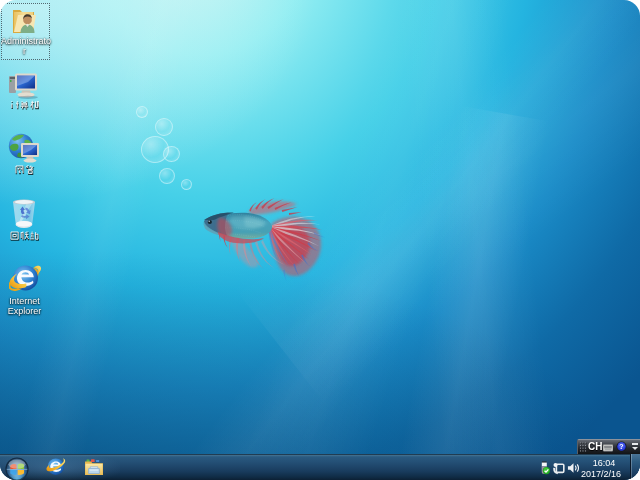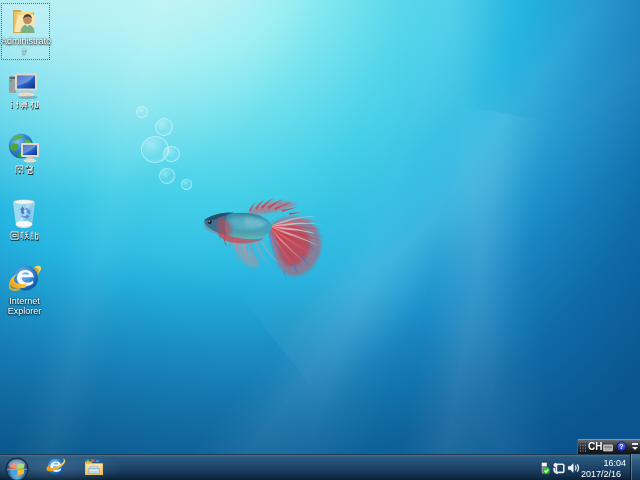--- a/index.html
+++ b/index.html
@@ -1,20 +1,21 @@
 <!DOCTYPE html>
 <html><head>
 <meta charset="utf-8">
 <style>
 html,body{margin:0;padding:0;}
 #desk{position:relative;width:640px;height:480px;overflow:hidden;font-family:"Liberation Sans",sans-serif;
 background:
  radial-gradient(ellipse 300px 210px at 15px -5px, rgba(235,250,250,0.62), rgba(235,250,250,0) 100%),
  radial-gradient(ellipse 560px 260px at 80px 510px, rgba(6,55,92,0.42), rgba(6,55,92,0) 100%),
  radial-gradient(ellipse 600px 640px at 200px -60px, #c9f4f2 0%, #93eef2 18%, #46d0e8 40%, #24b4e0 55%, #1a8cc8 70%, #0f6aa6 85%, #0a5590 100%);
+border-radius: 16px;
 }
 .ray{position:absolute;pointer-events:none;}
 .lbl{position:absolute;color:#fff;font-size:9px;line-height:10px;text-align:center;
  text-shadow:0 1px 2px rgba(0,0,0,0.9),0 0 2px rgba(0,0,0,0.7);}
 .bub{position:absolute;border-radius:50%;border:1px solid rgba(255,255,255,0.40);
  background:radial-gradient(circle at 35% 30%, rgba(255,255,255,0.34), rgba(255,255,255,0.04) 52%, rgba(255,255,255,0.22) 92%);
  filter:blur(0.3px);}
 </style>
 </head>
 <body>
@@ -394,20 +395,20 @@
  <path d="M1.2 5.8 C 0.9 8.8, 1.8 10.8, 4.8 11.2" stroke="#e8ecef" stroke-width="1.9" fill="none"></path>
  <rect x="3.4" y="2.2" width="7.4" height="8.2" rx="1.1" fill="none" stroke="#e8ecef" stroke-width="1.6"></rect>
  <circle cx="2.5" cy="3.1" r="2.0" fill="#f2f5f7"></circle>
 </svg>
 <svg style="position:absolute;left:567px;top:461px" width="13" height="14" viewBox="0 0 14 15">
  <path d="M1 5.5 L3.5 5.5 L7 2.5 L7 12.5 L3.5 9.5 L1 9.5 Z" fill="#eef1f4"></path>
  <path d="M9 5 C 10 6.5, 10 8.5, 9 10" stroke="#eef1f4" stroke-width="1.3" fill="none"></path>
  <path d="M11 3.5 C 12.6 5.8, 12.6 9.2, 11 11.5" stroke="#eef1f4" stroke-width="1.3" fill="none"></path>
 </svg>
 
-<div style="position:absolute;left:582px;top:458px;width:44px;height:10px;color:#fff;font-size:9px;text-align:right;line-height:10px;">16:04</div>
+<div style="position:absolute;left:582px;top:458px;width:44px;height:10px;color:#fff;font-size:9px;text-align:center;line-height:10px;">16:04</div>
 <div style="position:absolute;left:574px;top:469px;width:54px;height:10px;color:#fff;font-size:9px;text-align:center;line-height:10px;">2017/2/16</div>
 
 <div style="position:absolute;left:630px;top:454px;width:10px;height:26px;
  background:linear-gradient(180deg,#4a7496 0%,#2d5b80 30%,#1d4266 70%,#12304d 100%);
  border-left:1px solid #0a1828;box-sizing:border-box;box-shadow:inset 1px 0 0 rgba(255,255,255,0.25);"></div>
 
 </div>
 
 </body></html>

